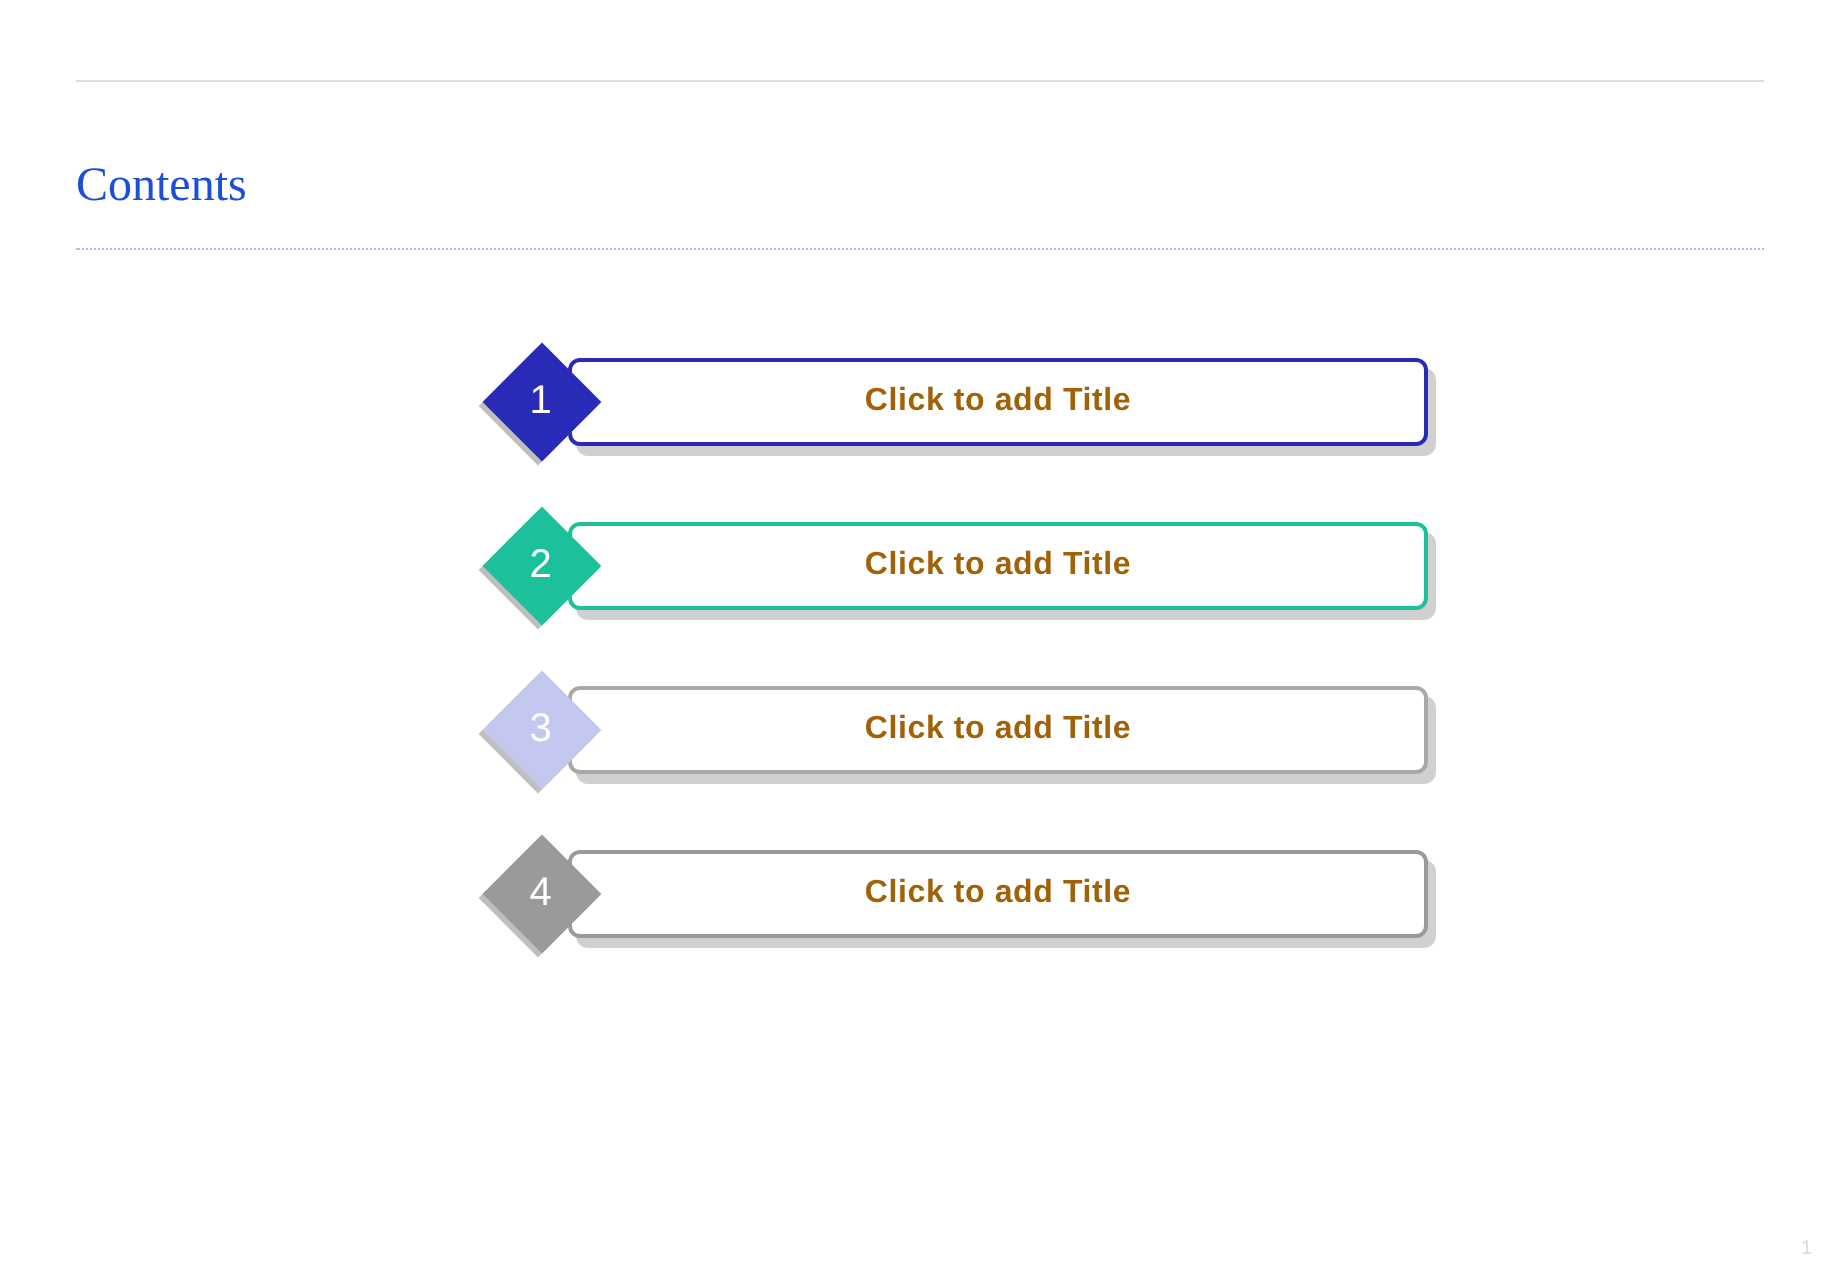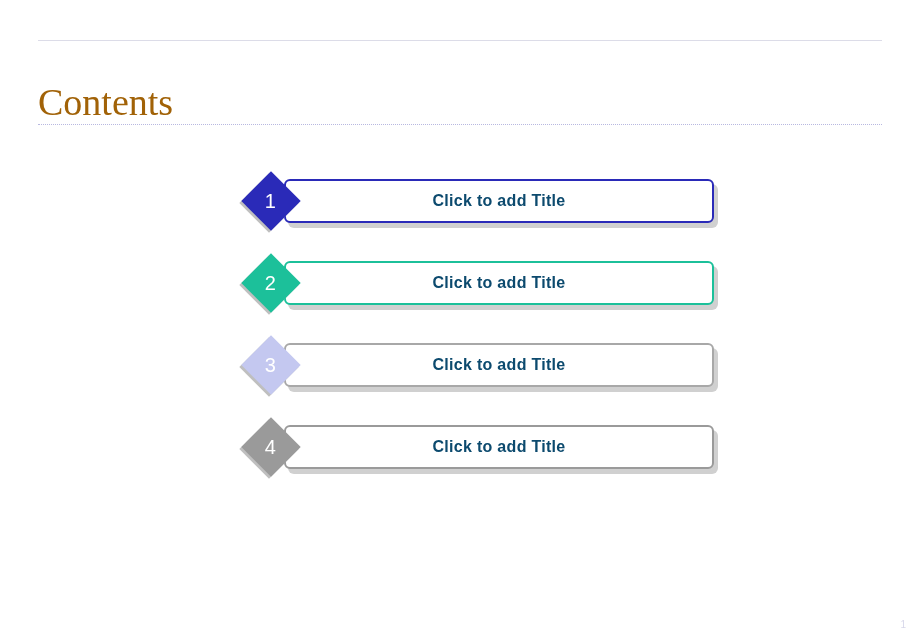--- a/index.html
+++ b/index.html
@@ -16,22 +16,22 @@
       top: 40px;
       left: 38px;
       right: 38px;
       border-top: 1px solid #dcdce8;
     }
     .page-title {
       position: absolute;
       top: 80px;
       left: 38px;
       font-family: Georgia, 'Times New Roman', serif;
-      font-size: 38px;
-      color: #a16207;
+      font-size: 24px;
+      color: #1d4ed8;
       font-weight: normal;
     }
     .title-rule {
       position: absolute;
       top: 124px;
       left: 38px;
       right: 38px;
       border-top: 1px dotted #b8b8e0;
     }
     .items-wrap {
@@ -63,21 +63,21 @@
       background: #ffffff;
       border: 2px solid;
       border-radius: 6px;
       display: flex;
       align-items: center;
       justify-content: center;
     }
     .bar-label {
       font-size: 16px;
       font-weight: bold;
-      color: #0c4a6e;
+      color: #a16207;
       letter-spacing: 0.3px;
     }
     .diamond-shadow {
       position: absolute;
       top: 4px;
       left: 12px;
       width: 42px;
       height: 42px;
       background: #bfbfbf;
       transform: rotate(45deg);

